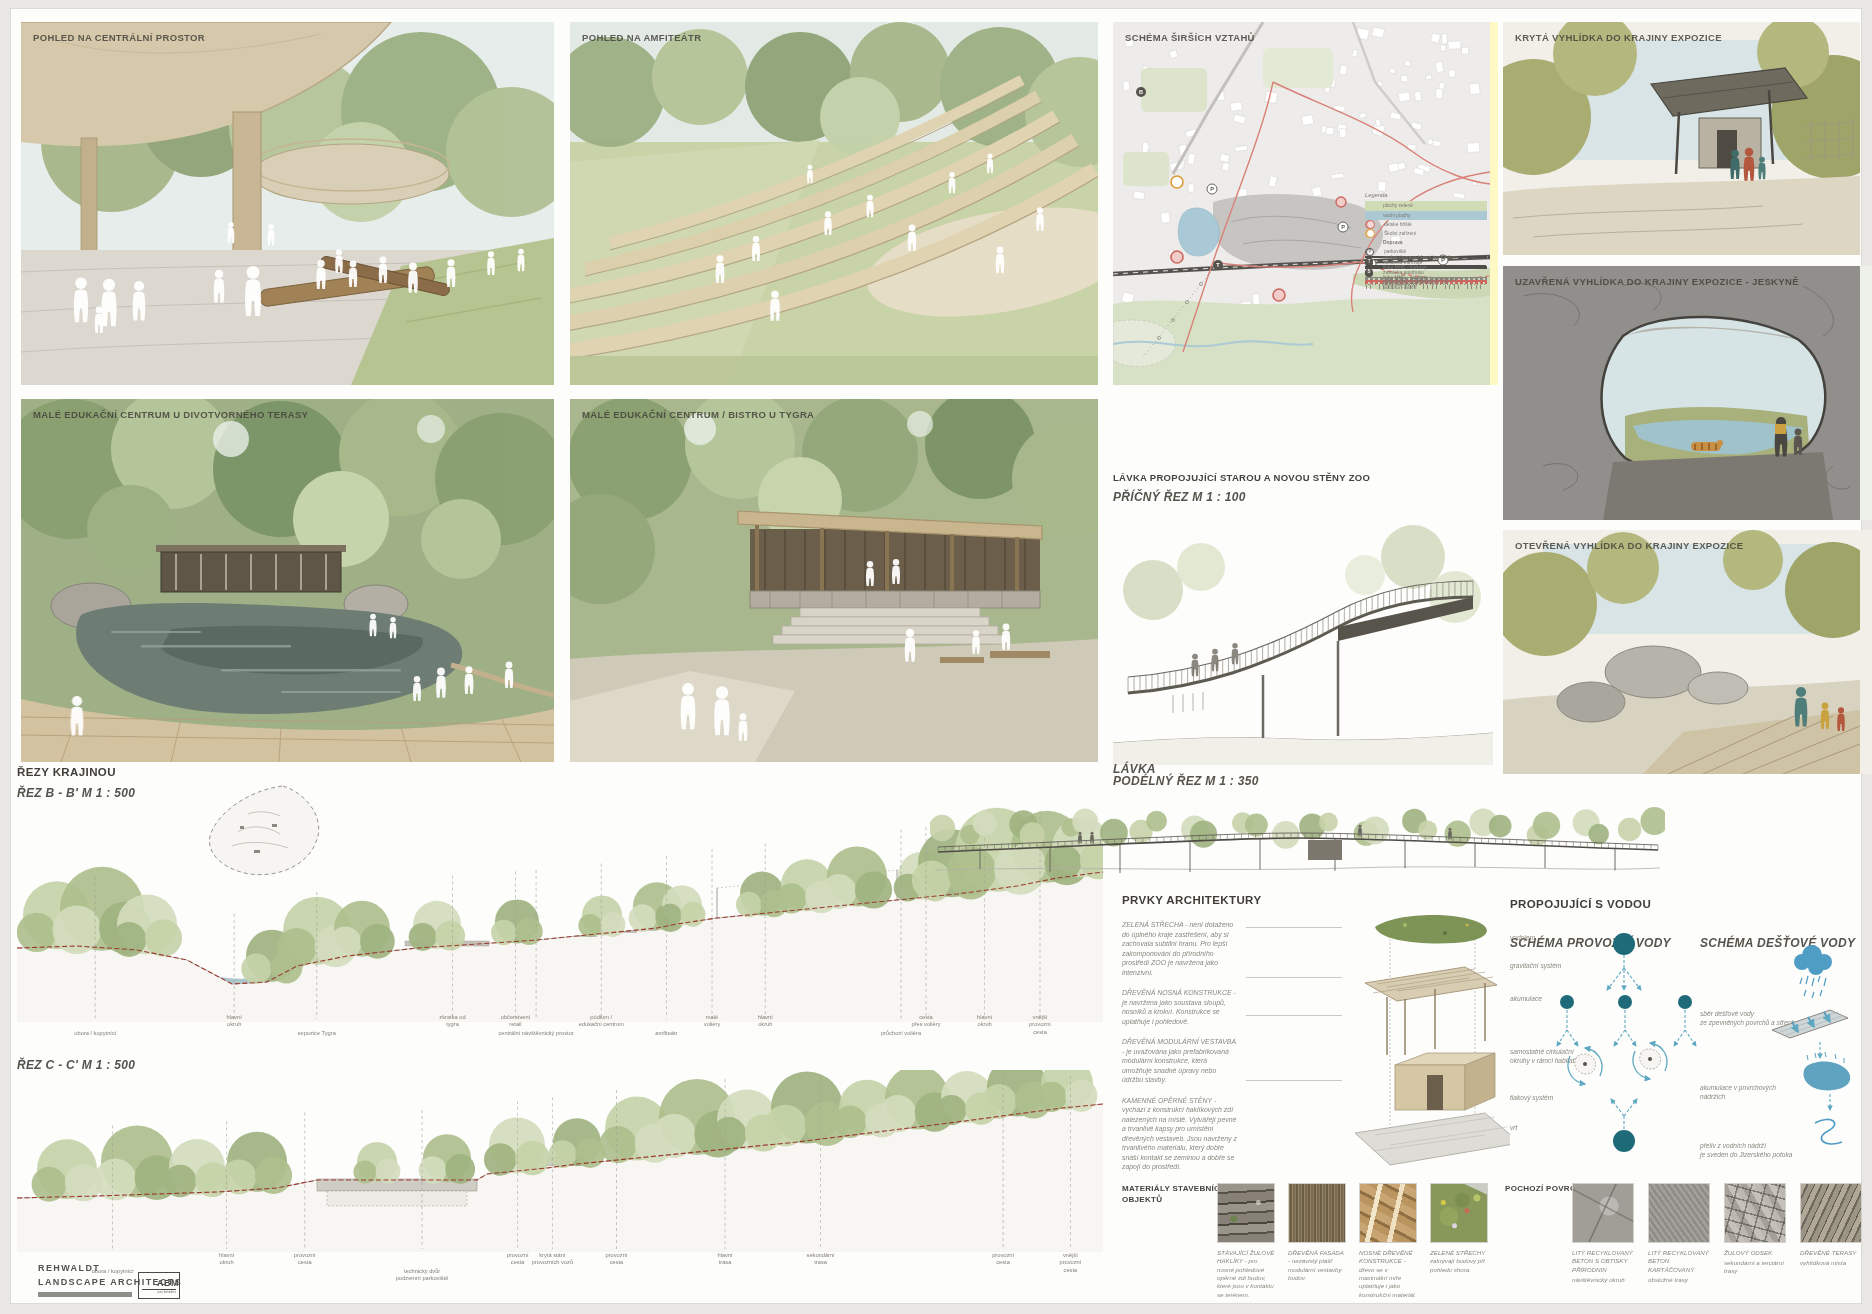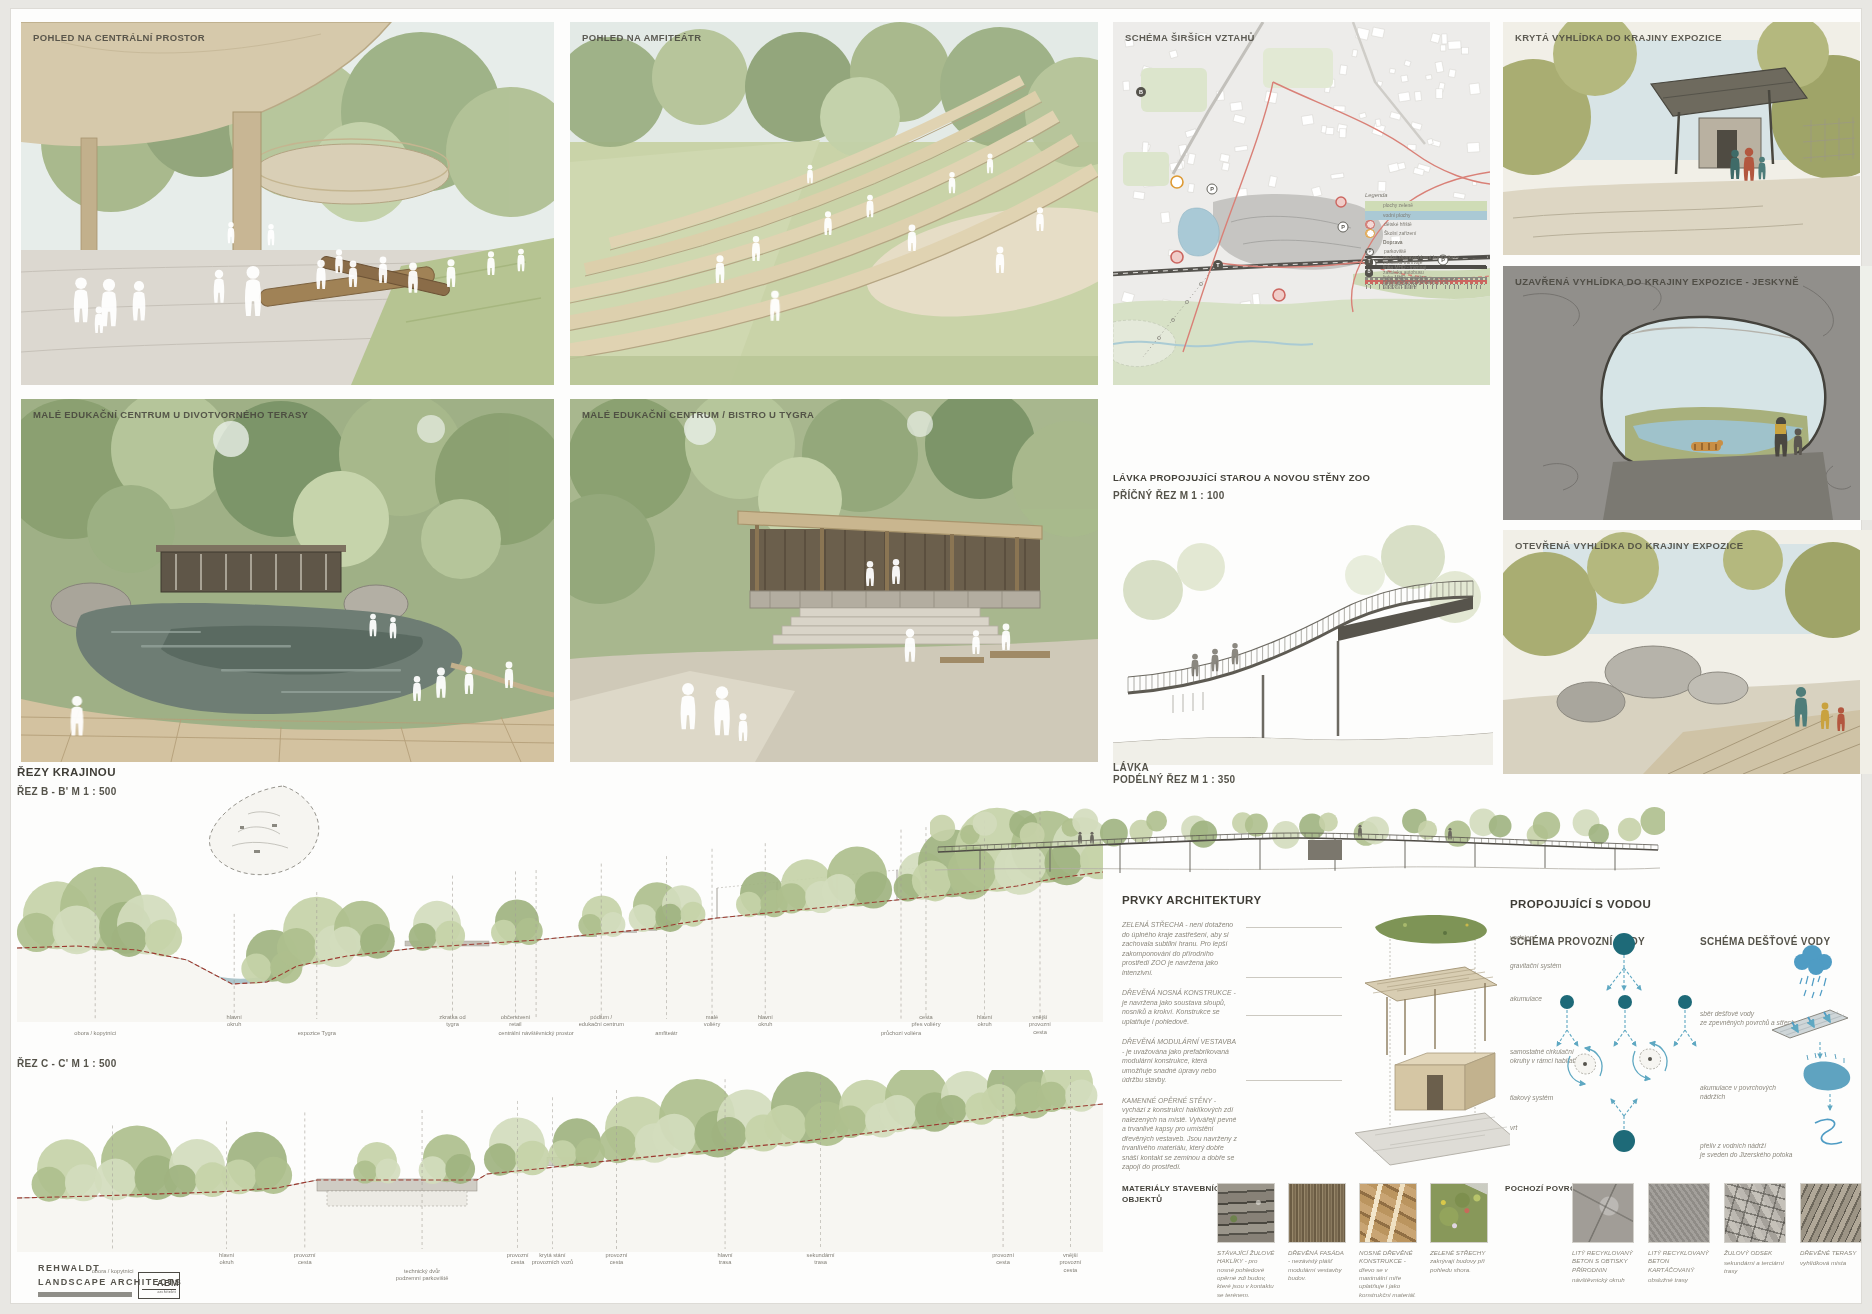--- a/index.html
+++ b/index.html
@@ -5,21 +5,21 @@
   html,body{margin:0;padding:0;background:#e8e7e3;}
   .page{position:relative;width:1872px;height:1314px;background:#e8e7e3;overflow:hidden;
         font-family:"Liberation Sans","DejaVu Sans",sans-serif;color:#4a4840;}
   .board{position:absolute;left:10px;top:8px;width:1850px;height:1294px;background:#fdfdfc;border:1px solid #dddbd6;}
   .abs{position:absolute;}
   .panel{position:absolute;overflow:hidden;background:#eef0ea;}
   .panel svg{position:absolute;left:0;top:0;}
   .ptitle{position:absolute;top:10px;left:12px;font-size:9.5px;font-weight:700;letter-spacing:.35px;color:#45433b;opacity:.85;z-index:3;}
   .h-big{font-size:11.5px;font-weight:700;letter-spacing:.4px;color:#3f3d36;}
   .h-med{font-size:9.5px;font-weight:700;letter-spacing:.3px;color:#45433b;}
-  .h-sub{font-size:10px;font-weight:700;letter-spacing:.3px;color:#55534a;}
+  .h-sub{font-size:12px;font-weight:700;letter-spacing:.3px;color:#55534a;font-style:italic;}
   .h-mat{font-size:8px;font-weight:700;letter-spacing:.3px;color:#45433b;white-space:pre-line;line-height:1.35;}
   .para{font-size:6.9px;font-style:italic;color:#8c887d;line-height:1.38;margin:0 0 11px 0;width:116px;}
   .leader{position:absolute;height:1px;background:#ccc9c1;}
   .cutlabs{position:absolute;height:46px;}
   .cutlab{position:absolute;top:0;transform:translateX(-50%);text-align:center;font-size:5.7px;line-height:1.3;
           color:#827f76;white-space:pre-line;}
   .cutlab.row2{top:16px;}
   .wlabel{position:absolute;left:0;width:88px;font-size:6.6px;font-style:italic;color:#8c887d;line-height:1.35;white-space:pre-line;}
   .wlabel.right{left:190px;width:100px;}
   
@@ -193,21 +193,21 @@
       <use href="#pers" transform="translate(420,152) scale(.75)"></use>
           <use href="#pers" transform="translate(240,162) scale(.7)"></use>
       <use href="#pers" transform="translate(205,300) scale(1.15)"></use>
           <use href="#pers" transform="translate(430,252) scale(1.0)"></use>
       <use href="#pers" transform="translate(470,210) scale(.9)"></use>
     </g>
   </svg>
   <div class="ptitle">POHLED NA AMFITEÁTR</div>
 </section>
 
-<section class="panel" style="left:1113px;top:22px;width:377px;height:363px;background:#86efac;">
+<section class="panel" style="left:1113px;top:22px;width:377px;height:363px;background:#fef9c3;padding-left:8px;">
   <svg id="mapSvg" width="377" height="363" viewBox="0 0 377 363">
     <rect width="377" height="363" fill="#edecea"></rect>
     <g id="map-bldgs" fill="#ffffff" stroke="#d6d4cf" stroke-width=".5">
           <rect x="323.1464420438957" y="251.2880658436214" width="12.630902777777777" height="9.388931755829905" transform="rotate(2.2 329.4618934327846 255.98253172153636)"></rect>
           <rect x="260.27238511659806" y="102.45833333333334" width="10.670640432098764" height="10.633316186556927" transform="rotate(17.8 265.60770533264747 107.7749914266118)"></rect>
           <rect x="325.9318072702332" y="60.798096707818935" width="5.214814814814815" height="8.58459790809328" transform="rotate(12.0 328.53921467764064 65.09039566186557)"></rect>
           <rect x="64.43742283950618" y="138.5051440329218" width="6.812229938271605" height="7.4630915637860085" transform="rotate(6.1 67.84353780864198 142.2366898148148)"></rect>
           <rect x="20.52379972565158" y="169.83873456790124" width="10.823996913580247" height="7.031142832647462" transform="rotate(8.4 25.9357981824417 173.35430598422496)"></rect>
           <rect x="49.444024348422495" y="277.94701646090533" width="8.277893518518518" height="5.236282578875171" transform="rotate(13.6 53.58297110768176 280.5651577503429)"></rect>
           <rect x="72.74747942386831" y="108.20036008230453" width="10.868364197530864" height="5.98900462962963" transform="rotate(-16.9 78.18166152263375 111.19486239711934)"></rect>

